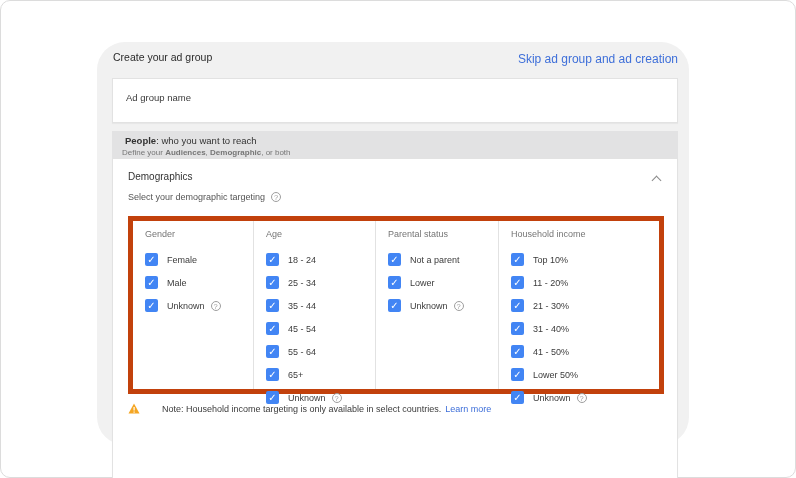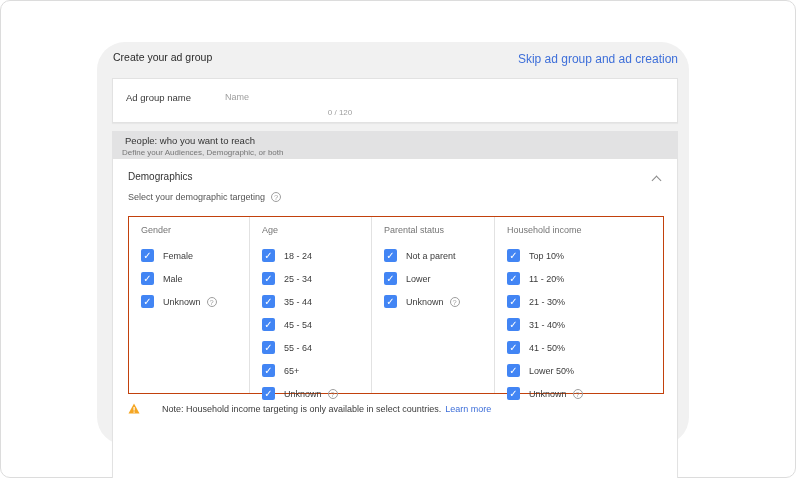--- a/index.html
+++ b/index.html
@@ -21,32 +21,32 @@
   .adgroup-label{position:absolute;left:13px;top:13px;font-size:9.5px;color:#3a3a3a;}
   .name-field{position:absolute;left:112px;top:7px;width:230px;}
   .name-input{width:100%;border:none;outline:none;background:transparent;font-family:"Liberation Sans",sans-serif;font-size:9px;color:#3a3a3a;padding:0;height:14px;}
   .name-input::placeholder{color:#9e9e9e;}
   .char-counter{text-align:center;font-size:8px;color:#9e9e9e;margin-top:4px;}
 
   
   .people-band{position:absolute;left:15px;top:89px;width:566px;height:30px;background:#e2e2e3;box-sizing:border-box;}
   .people-line1{position:absolute;left:13px;top:4px;font-size:9.5px;color:#333;}
   .people-line2{position:absolute;left:10px;top:17px;font-size:8px;color:#767676;}
-  .b{font-weight:normal;text-align:center;}
+  .b{font-weight:bold;text-align:center;}
 
   
   .card-demo{position:absolute;left:15px;top:116px;width:566px;height:338px;}
   .demo-title{position:absolute;left:15px;top:12px;font-size:10px;color:#333;}
   .collapse-btn{position:absolute;right:13px;top:13px;width:14px;height:14px;cursor:pointer;}
   .chevron-up{position:absolute;left:3px;top:5px;width:6px;height:6px;border-left:1.5px solid #8a8a8a;border-top:1.5px solid #8a8a8a;transform:rotate(45deg);}
   .demo-subtitle{position:absolute;left:15px;top:33px;display:flex;align-items:center;font-size:9px;color:#555;}
   .help-circle{display:inline-block;width:10px;height:10px;border:1px solid #9e9e9e;border-radius:50%;font-size:7.5px;line-height:10px;text-align:center;color:#9e9e9e;margin-left:6px;box-sizing:border-box;cursor:pointer;flex:0 0 auto;}
 
   
-  .demo-table{position:absolute;left:15px;top:57px;width:536px;height:178px;border:1px solid #c2410c;box-sizing:border-box;display:flex;background:#fff;}
+  .demo-table{position:absolute;left:15px;top:57px;width:536px;height:178px;border:5px solid #c2410c;box-sizing:border-box;display:flex;background:#fff;}
   .demo-col{box-sizing:border-box;border-right:1px solid #e2e2e2;padding:8px 6px 0 12px;}
   .demo-col:nth-child(1){width:121px;}
   .demo-col:nth-child(2){width:122px;}
   .demo-col:nth-child(3){width:123px;}
   .demo-col:nth-child(4){flex:1;border-right:none;}
   .col-header{font-size:9px;color:#757575;margin-bottom:9px;}
   .opt-row{display:flex;align-items:center;height:23px;cursor:pointer;}
   .checkbox{width:13px;height:13px;border-radius:2px;background:#4285f4;color:#fff;font-size:10px;line-height:13px;text-align:center;margin-right:9px;flex:0 0 auto;}
   .opt-label{font-size:9px;color:#3b3b3b;}
 
@@ -61,24 +61,20 @@
 
 <div class="frame"></div>
 
 <div class="panel">
 
   <div class="page-title">Create your ad group</div>
   <a class="skip-link">Skip ad group and ad creation</a>
 
   <div class="card card-adgroup">
     <div class="adgroup-label">Ad group name</div>
-    <div class="name-field">
-      <input class="name-input" type="text" placeholder="Name" style="">
-      <div class="char-counter">0 / 120</div>
-    </div>
   </div>
 
   <div class="people-band">
     <div class="people-line1"><span class="b">People</span><span>: who you want to reach</span></div>
     <div class="people-line2"><span>Define your </span><span class="b">Audiences</span><span>, </span><span class="b">Demographic</span><span>, or both</span></div>
   </div>
 
   <div class="card card-demo">
     <div class="demo-title">Demographics</div>
     <div class="collapse-btn">

